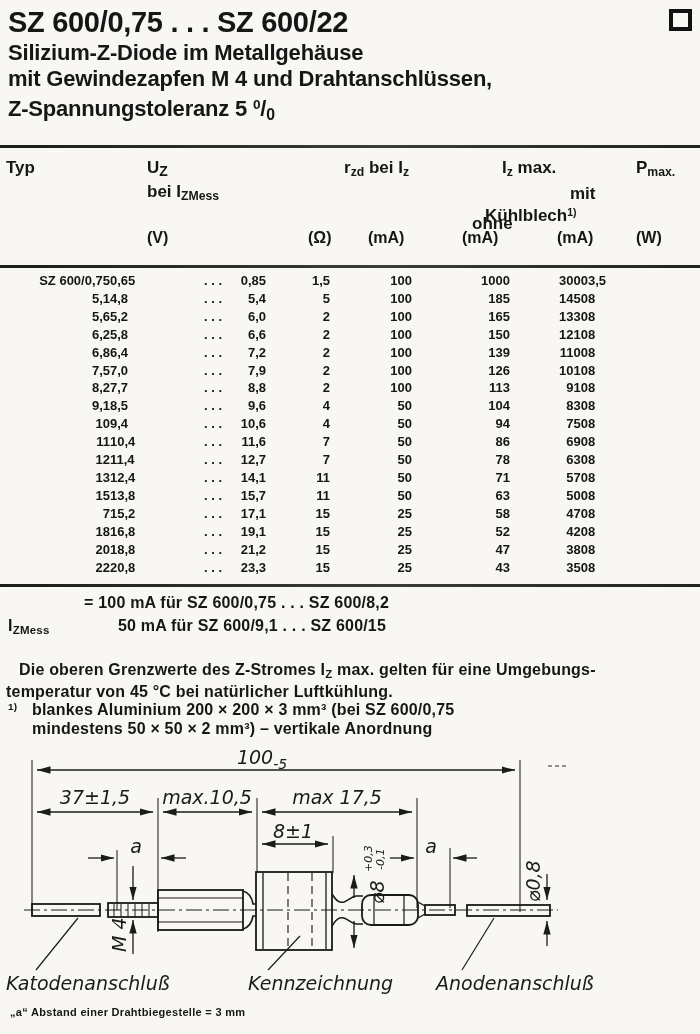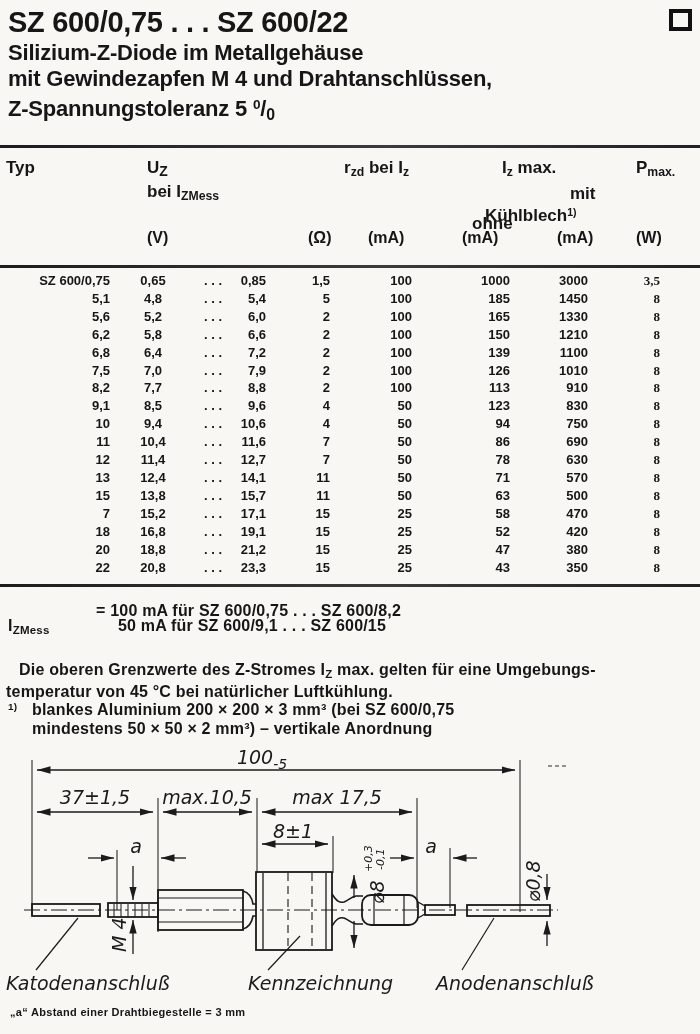--- a/index.html
+++ b/index.html
@@ -16,28 +16,28 @@
     background:linear-gradient(90deg,#1c1c1c 0%,#3b3b3b 55%,#222 100%);}
   .hdr{font-size:17px;font-weight:700;}
   .unit{font-size:16px;font-weight:700;}
   .sb{font-size:72%;vertical-align:-0.28em;}
   .sbBig{font-size:82%;vertical-align:-0.18em;}
   .sp{font-size:62%;vertical-align:0.5em;}
   .rows{position:absolute;left:0;top:272px;width:662px;}
   .trow{display:flex;font-size:13px;font-weight:700;line-height:17.9px;}
   .trow span{display:inline-block;}
   .c-typ{width:110px;text-align:right;}
-  .c-uzmin{width:86px;text-align:center;}
+  .c-uzmin{width:86px;text-align:left;}
   .c-dots{width:34px;text-align:center;}
   .c-uzmax{width:36px;text-align:right;}
   .c-rzd{width:64px;text-align:right;}
   .c-iz{width:82px;text-align:right;}
   .c-ohne{width:98px;text-align:right;}
   .c-mit{width:78px;text-align:right;}
-  .c-p{width:72px;text-align:right;font-family:Liberation Serif, serif;}
+  .c-p{width:72px;}
   .fn{font-size:16px;font-weight:700;letter-spacing:0.2px;}
   .caption{font-size:11px;font-weight:700;letter-spacing:0.3px;}
   svg text{fill:#1b1b1b;}
   .dimtxt{font-family:"DejaVu Sans",sans-serif;font-style:italic;font-size:19px;}
   .dimtxt-sm{font-family:"DejaVu Sans",sans-serif;font-style:italic;font-size:11px;}
   .lbl{font-family:"DejaVu Sans",sans-serif;font-style:italic;font-size:19px;}
 </style>
 </head>
 <body>
 
@@ -151,21 +151,21 @@
         <span class="c-mit">910</span>
         <span class="c-p">8</span>
       </div>
       <div class="trow">
         <span class="c-typ">9,1</span>
         <span class="c-uzmin">8,5</span>
         <span class="c-dots">. . .</span>
         <span class="c-uzmax">9,6</span>
         <span class="c-rzd">4</span>
         <span class="c-iz">50</span>
-        <span class="c-ohne">123</span>
+        <span class="c-ohne">104</span>
         <span class="c-mit">830</span>
         <span class="c-p">8</span>
       </div>
       <div class="trow">
         <span class="c-typ">10</span>
         <span class="c-uzmin">9,4</span>
         <span class="c-dots">. . .</span>
         <span class="c-uzmax">10,6</span>
         <span class="c-rzd">4</span>
         <span class="c-iz">50</span>
@@ -259,21 +259,21 @@
         <span class="c-iz">25</span>
         <span class="c-ohne">43</span>
         <span class="c-mit">350</span>
         <span class="c-p">8</span>
       </div>
   </div>
 
   <div class="rule" style="top:584px;"></div>
 
   <div class="abs fn" style="left:8px;top:617px;"><span>I</span><span class="sb">ZMess</span></div>
-  <div class="abs fn" style="left:96px;top:594px;margin-top:8px;">= 100 mA für SZ 600/0,75 . . . SZ 600/8,2</div>
+  <div class="abs fn" style="left:84px;top:594px;">= 100 mA für SZ 600/0,75 . . . SZ 600/8,2</div>
   <div class="abs fn" style="left:118px;top:617px;">50 mA für SZ 600/9,1  . . . SZ 600/15</div>
   <div class="abs fn" style="left:19px;top:661px;"><span>Die oberen Grenzwerte des Z-Stromes I</span><span class="sb">Z</span><span> max. gelten für eine Umgebungs-</span></div>
   <div class="abs fn" style="left:6px;top:683px;">temperatur von 45 °C bei natürlicher Luftkühlung.</div>
   <div class="abs fn" style="left:8px;top:701px;"><span class="sp">1)</span></div>
   <div class="abs fn" style="left:32px;top:701px;">blankes Aluminium 200 × 200 × 3 mm³  (bei SZ 600/0,75</div>
   <div class="abs fn" style="left:32px;top:720px;">mindestens 50 × 50 × 2 mm³)  –  vertikale Anordnung</div>
 
   <svg class="abs" style="left:0;top:740px;" width="700" height="264" viewBox="0 0 700 264">
     <defs>
       <marker id="arr" viewBox="0 0 14 9" refX="13.5" refY="4.5" markerWidth="14" markerHeight="9" orient="auto-start-reverse" markerUnits="userSpaceOnUse">

